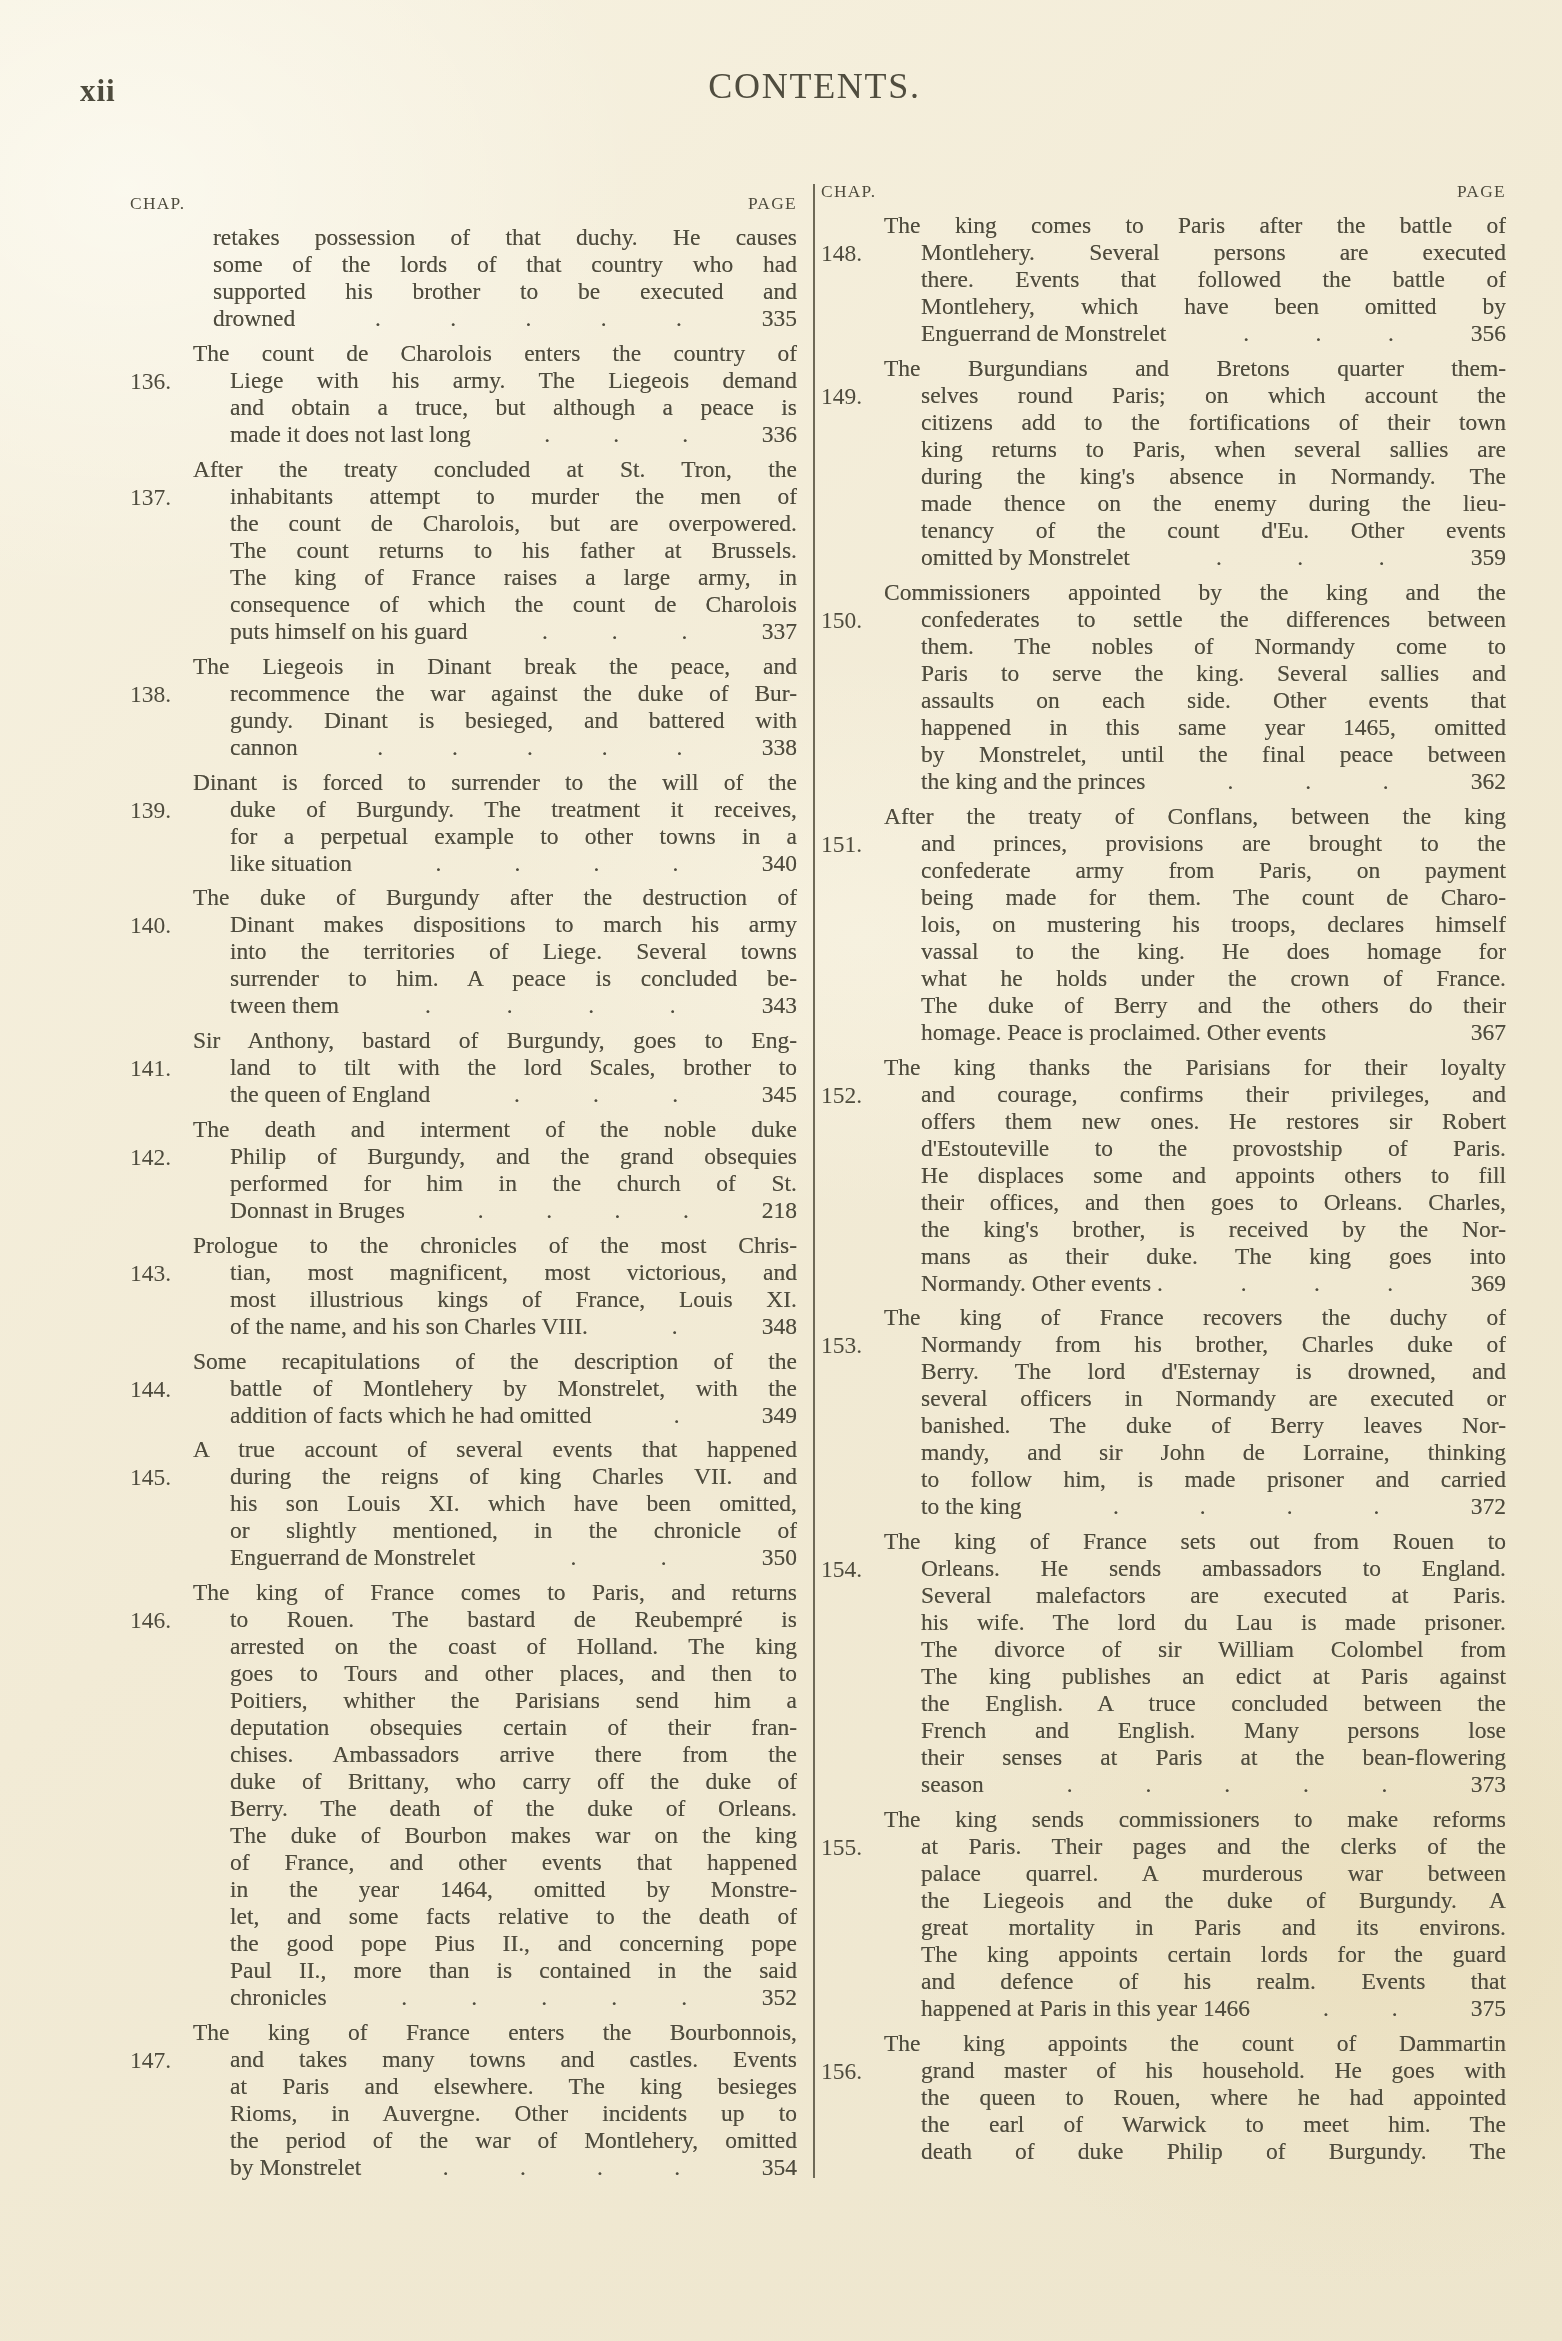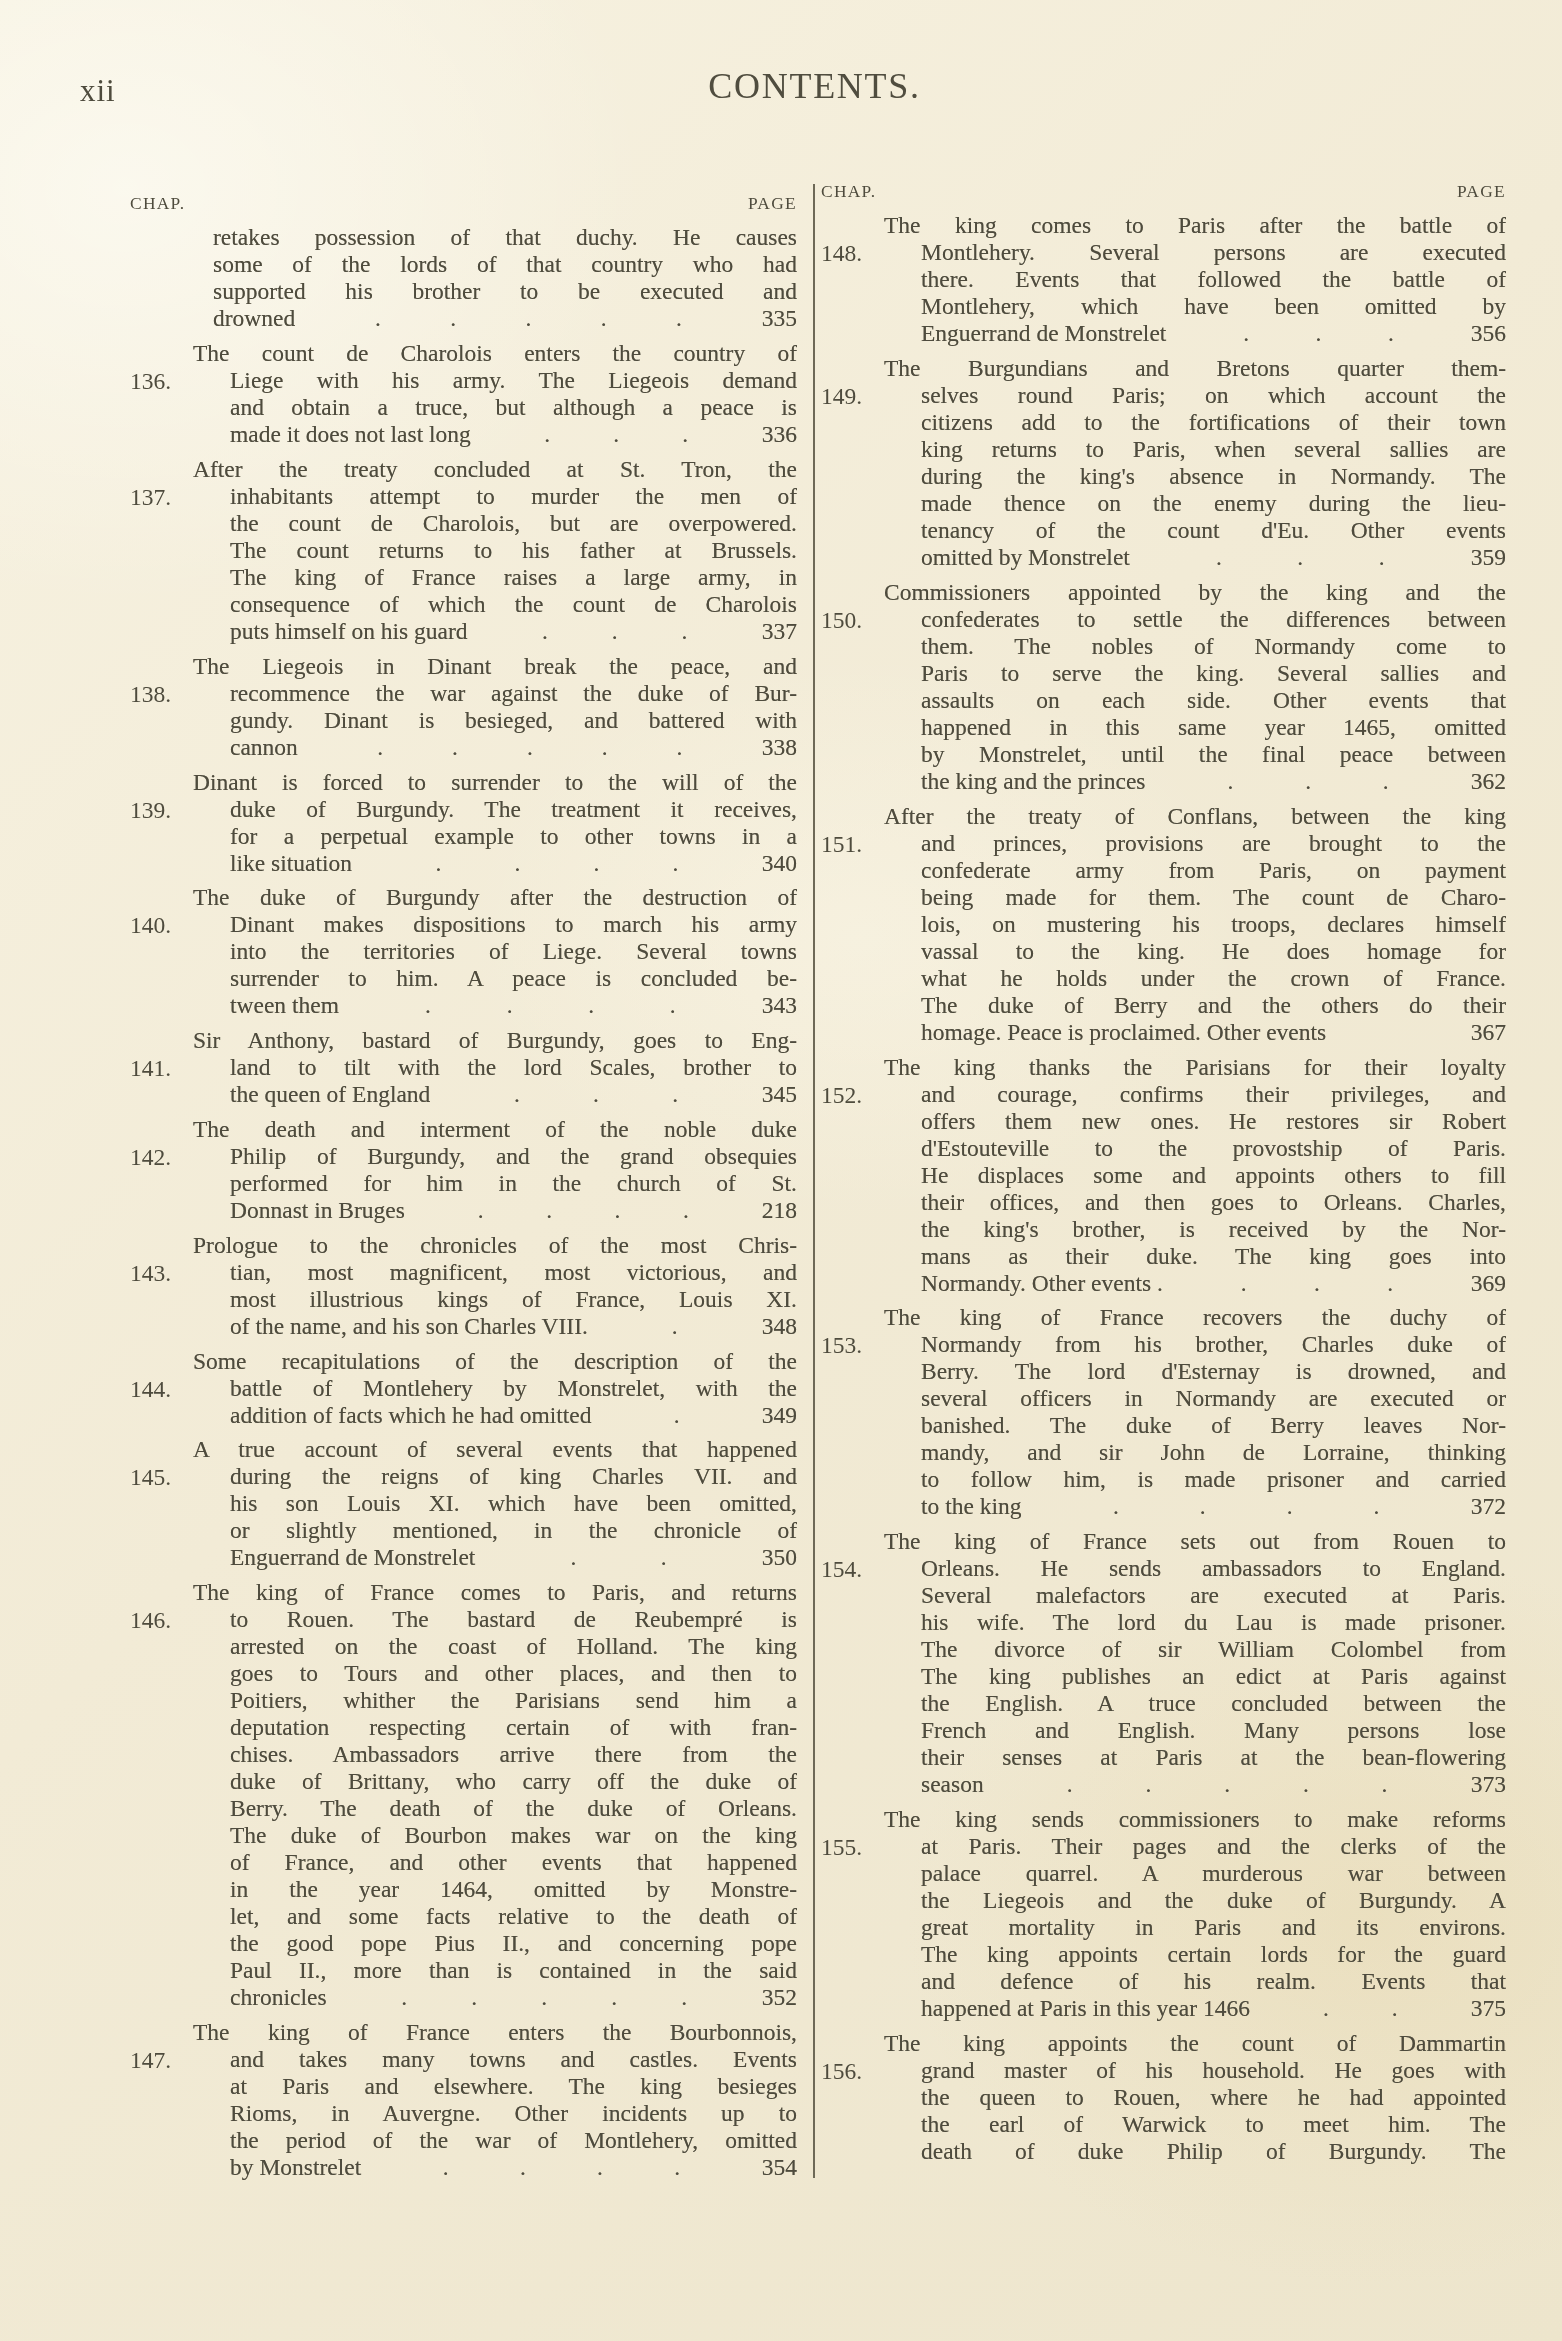--- a/index.html
+++ b/index.html
@@ -19,20 +19,21 @@
       radial-gradient(ellipse 869px 695px at 8% 8%, rgba(255,255,250,0.55), transparent 60%),
       radial-gradient(ellipse 608px 435px at 55% 40%, rgba(255,252,240,0.35), transparent 65%),
       linear-gradient(135deg, #f7f2e1 0%, #f2ebd6 45%, #ede5cc 100%);
   }
   .folio {
     position: absolute;
     left: 80px;
     top: 73px;
     font-size: 31px;
     letter-spacing: 0.9px;
+    font-weight: bold;
   }
   .title {
     position: absolute;
     left: 0;
     top: 56px;
     width: 100%;
     margin: 9px;
     text-align: center;
     text-indent: 49px;
     font-size: 36px;
@@ -296,21 +297,21 @@
             <span class="pageno">350</span>
           </div>
         </div>
         <div class="entry">
           <span class="chap-no">146.</span>
           <div class="line first">The king of France comes to Paris, and returns</div>
           <div class="line">to Rouen.  The bastard de Reubempré is</div>
           <div class="line">arrested on the coast of Holland.  The king</div>
           <div class="line">goes to Tours and other places, and then to</div>
           <div class="line">Poitiers, whither the Parisians send him a</div>
-          <div class="line">deputation respecting certain of with fran-</div>
+          <div class="line">deputation obsequies certain of their fran-</div>
           <div class="line">chises.  Ambassadors arrive there from the</div>
           <div class="line">duke of Brittany, who carry off the duke of</div>
           <div class="line">Berry.  The death of the duke of Orleans.</div>
           <div class="line">The duke of Bourbon makes war on the king</div>
           <div class="line">of France, and other events that happened</div>
           <div class="line">in the year 1464, omitted by Monstre-</div>
           <div class="line">let, and some facts relative to the death of</div>
           <div class="line">the good pope Pius II., and concerning pope</div>
           <div class="line">Paul II., more than is contained in the said</div>
           <div class="line lastline">

